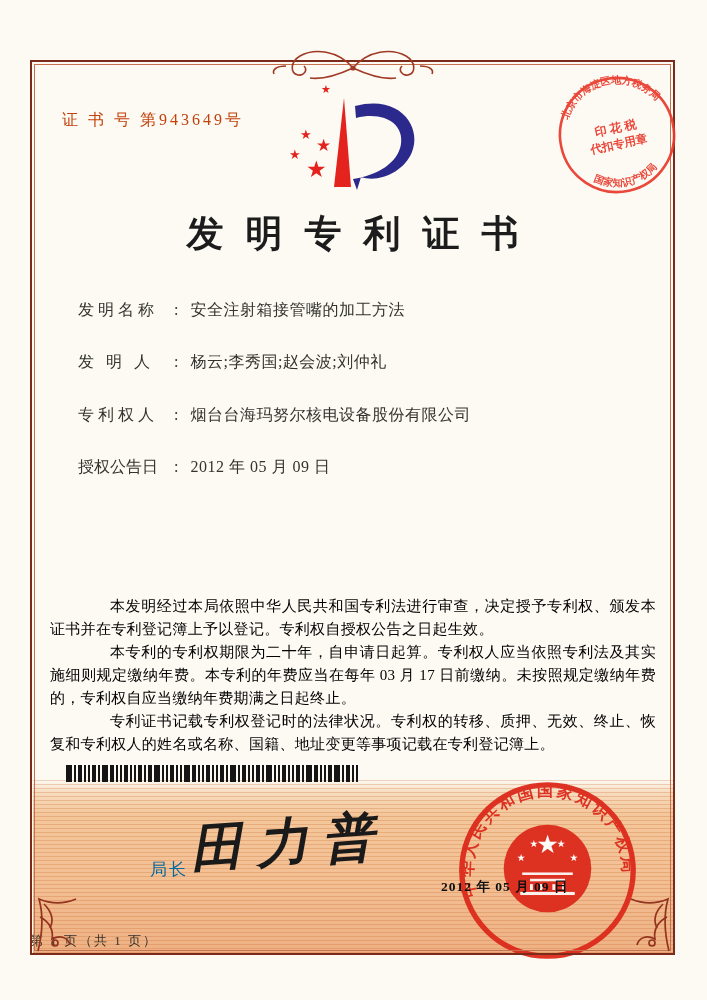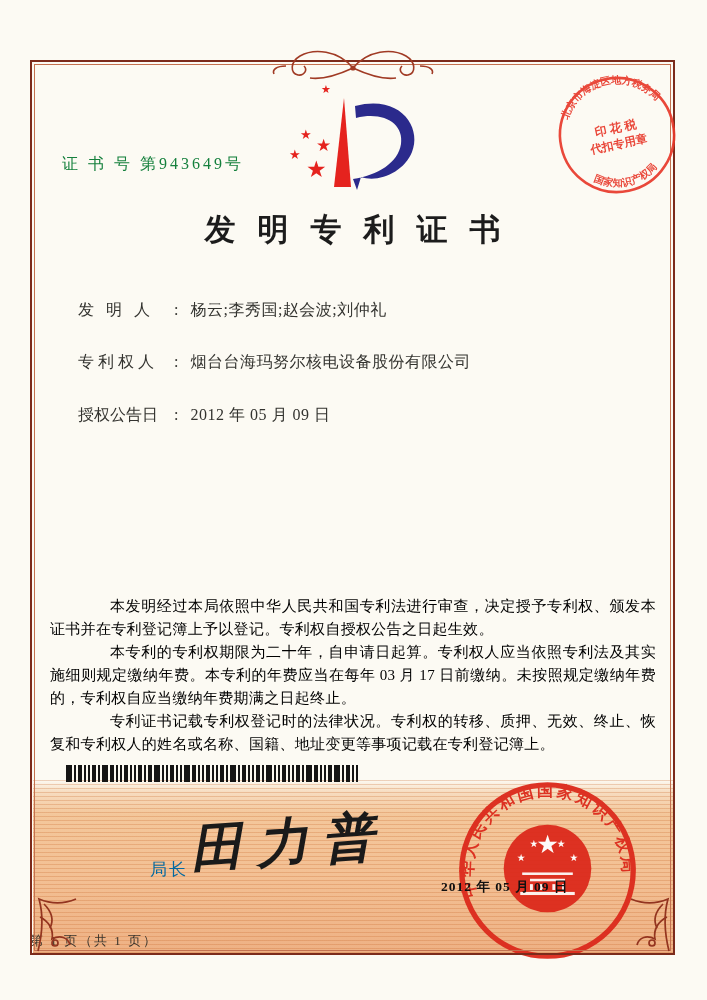--- a/index.html
+++ b/index.html
@@ -8,35 +8,35 @@
   
   .frame{position:absolute;left:30px;top:60px;width:645px;height:895px;
          border:2.5px solid #7c2b1b;box-sizing:border-box;z-index:4;pointer-events:none;}
   .frame-in{position:absolute;inset:2px;border:1px solid #c4714f;}
   
   .orn-top{position:absolute;left:266px;top:42px;z-index:5;}
   .orn-bl{position:absolute;left:33px;top:893px;z-index:5;}
   .orn-br{position:absolute;left:612px;top:893px;z-index:5;transform:scaleX(-1);}
   
   .cert-no{position:absolute;left:62px;top:110px;font-size:16px;letter-spacing:3px;
-           color:#15803d;white-space:pre;z-index:3;margin-top:44px;}
+           color:#c2410c;white-space:pre;z-index:3;}
   
   .logo{position:absolute;left:266px;top:84px;width:175px;height:118px;z-index:3;}
   .logo .star{position:absolute;color:#e5231e;line-height:1;}
   .logo .s1{left:55px;top:0px;font-size:11px;}
   .logo .s2{left:34px;top:44px;font-size:13px;}
   .logo .s3{left:50px;top:53px;font-size:17px;}
   .logo .s4{left:23px;top:64px;font-size:13px;}
   .logo .s5{left:40px;top:74px;font-size:23px;}
   
   .tax-stamp{position:absolute;left:552px;top:70px;width:130px;height:130px;
              transform:rotate(-12deg);z-index:6;opacity:.92;}
   
   .title{position:absolute;left:30px;top:209px;width:645px;text-align:center;
-         font-size:31px;font-weight:bold;letter-spacing:22px;text-indent:22px;
+         font-size:37px;font-weight:bold;letter-spacing:22px;text-indent:22px;
          color:#1c1c1c;z-index:3;}
   
   .fields{position:absolute;left:78px;top:300px;z-index:3;}
   .frow{height:52.3px;font-size:16px;color:#33332f;}
   .flabel{display:inline-block;white-space:pre;width:96px;}
   .fcolon{display:inline-block;margin-right:12px;}
   .fvalue{letter-spacing:.5px;}
   
   .paras{position:absolute;left:50px;top:595px;width:606px;font-size:15px;
          line-height:23px;color:#000000;text-align:justify;z-index:3;}
@@ -132,20 +132,23 @@
         <textPath href="#tsBot" startOffset="50%" text-anchor="middle">国家知识产权局</textPath>
       </text>
       <text x="0" y="-3" font-size="12" fill="#e8392b" font-weight="bold" text-anchor="middle">印 花 税</text>
       <text x="0" y="13" font-size="11.5" fill="#e8392b" font-weight="bold" text-anchor="middle">代扣专用章</text>
     </svg>
   </div>
 
   <div class="title">发明专利证书</div>
 
   <div class="fields">
+    <div class="frow">
+      <span class="flabel">发 明 名 称</span><span class="fcolon">:</span><span class="fvalue">安全注射箱接管嘴的加工方法</span>
+    </div>
     <div class="frow">
       <span class="flabel">发   明   人</span><span class="fcolon">:</span><span class="fvalue">杨云;李秀国;赵会波;刘仲礼</span>
     </div>
     <div class="frow">
       <span class="flabel">专 利 权 人</span><span class="fcolon">:</span><span class="fvalue">烟台台海玛努尔核电设备股份有限公司</span>
     </div>
     <div class="frow">
       <span class="flabel">授权公告日</span><span class="fcolon">:</span><span class="fvalue">2012 年 05 月 09 日</span>
     </div>
   </div>

